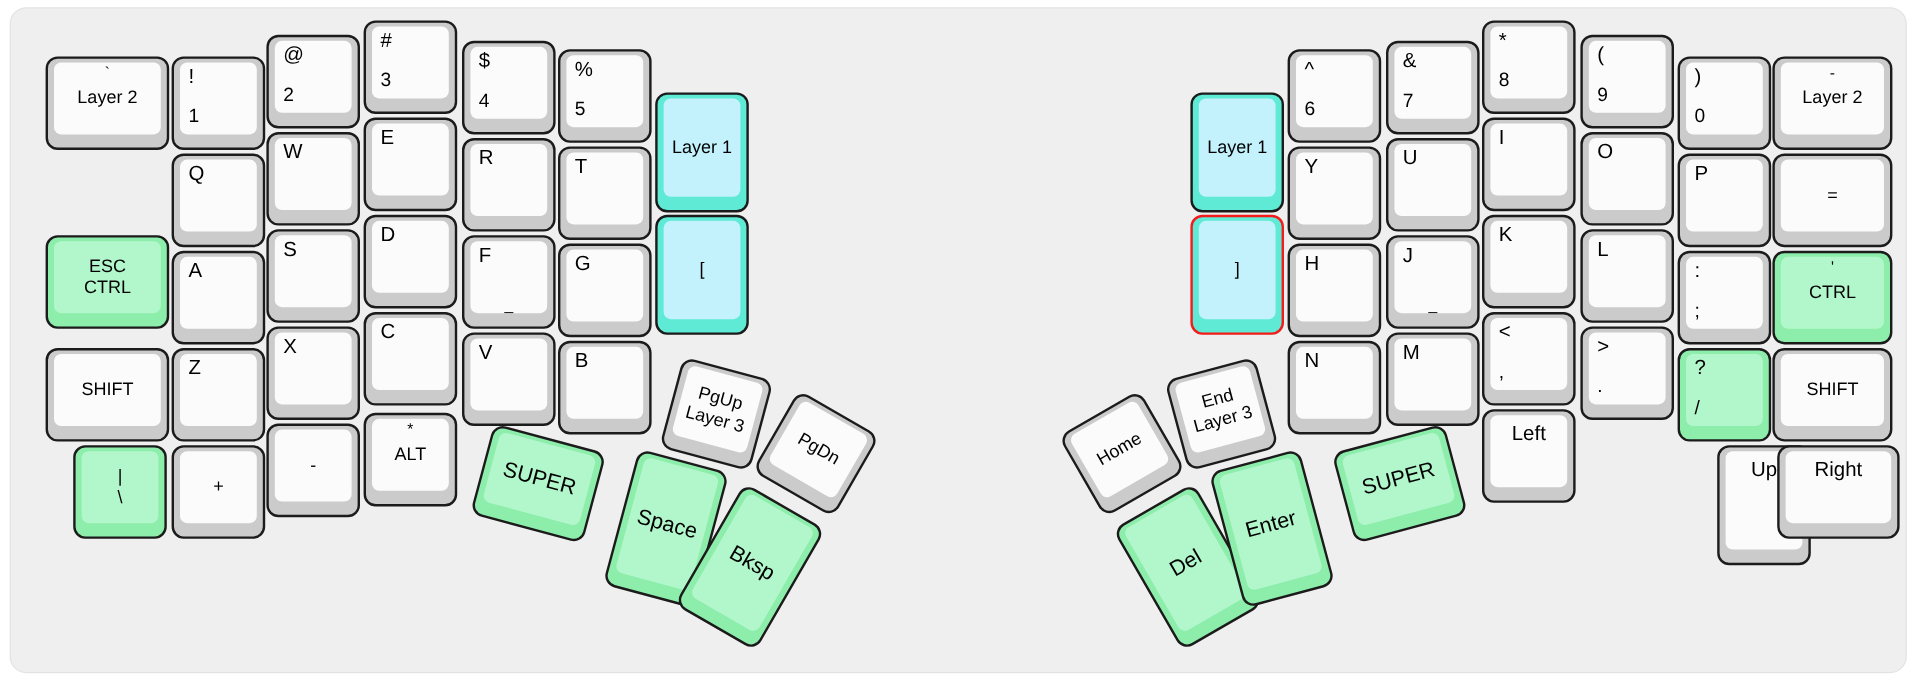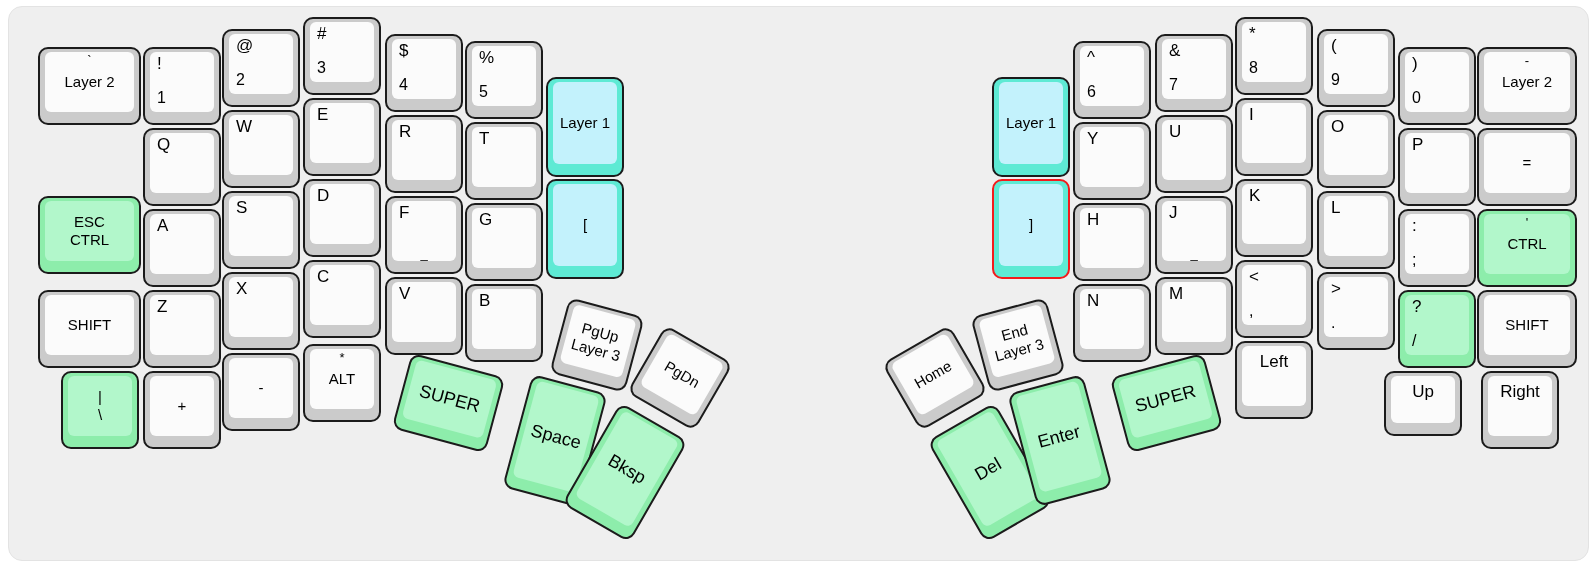--- a/index.html
+++ b/index.html
@@ -376,21 +376,21 @@
         <div class="lab lab-tl">:</div>
         <div class="lab lab-bl">;</div>
       </div>
     </div>
     <div class="key green" style="left: 1398px; top: 290px; width: 78px; height: 78px;">
       <div class="face">
         <div class="lab lab-tl">?</div>
         <div class="lab lab-bl">/</div>
       </div>
     </div>
-    <div class="key gray nav" style="left: 1384px; top: 371px; width: 78px; height: 65px;">
+    <div class="key gray nav" style="left: 1431px; top: 371px; width: 78px; height: 100px;">
       <div class="face">
         <div class="lab lab-tc">Up</div>
       </div>
     </div>
     <div class="key gray" style="left: 1477px; top: 47px; width: 100px; height: 78px;">
       <div class="face">
         <div class="lab lab-tc">-</div>
         <div class="lab lab-c">Layer 2</div>
       </div>
     </div>
@@ -403,18 +403,18 @@
       <div class="face">
         <div class="lab lab-tc">'</div>
         <div class="lab lab-c">CTRL</div>
       </div>
     </div>
     <div class="key gray" style="left: 1477px; top: 290px; width: 100px; height: 78px;">
       <div class="face">
         <div class="lab lab-c">SHIFT</div>
       </div>
     </div>
-    <div class="key gray nav" style="left: 1481px; top: 371px; width: 78px; height: 78px;">
+    <div class="key gray nav" style="left: 1481px; top: 371px; width: 102px; height: 78px;">
       <div class="face">
         <div class="lab lab-tc">Right</div>
       </div>
     </div>
   </div>
 
 </body></html>

